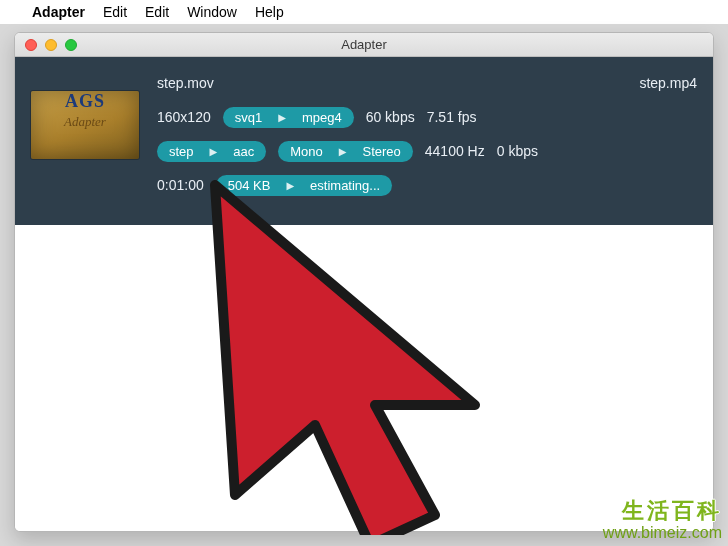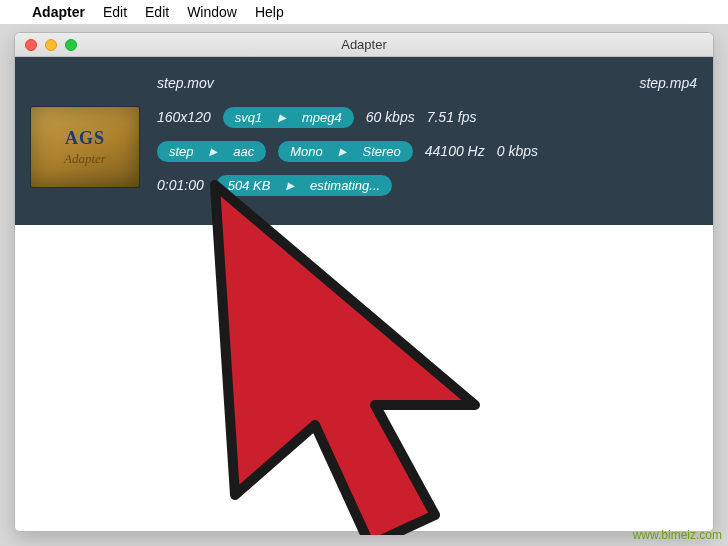--- a/index.html
+++ b/index.html
@@ -61,36 +61,36 @@
     }
     .panel {
       background: #2e3e4b;
       color: #e8eef4;
       padding: 14px 16px 18px 16px;
       display: flex;
       gap: 18px;
     }
     .thumb {
       width: 108px;
-      height: 80px;
-      margin-top: 36px;
+      height: 68px;
+      margin-top: 20px;
       background: linear-gradient(160deg,#c9a24a 0%,#a97f2b 55%,#7d5f1e 100%);
       border-radius: 2px;
       box-shadow: inset 0 0 22px rgba(0,0,0,.35),0 0 0 1px rgba(0,0,0,.25);
       display: flex;
       flex-direction: column;
       align-items: center;
-      justify-content: center;
+      justify-content: flex-start;
       color: #2c3f6a;
       font-family: "Times New Roman", serif;
     }
     .thumb .l1 { font-size: 18px; font-weight:700; letter-spacing:1px; color:#1c3a7a;}
     .thumb .l2 { font-size: 13px; font-style: italic; color:#6b4a15; margin-top:2px;}
     .cols { flex:1; }
-    .row { display:flex; align-items:center; gap:12px; font-size:14px; margin-bottom:10px; min-height:24px;font-style:italic;}
+    .row { display:flex; align-items:center; gap:12px; font-size:14px; margin-bottom:10px; min-height:24px;}
     .row:first-child { justify-content: space-between; font-size:14px; }
     .pill {
       background:#1e9aa6;
       color:#fff;
       border-radius: 12px;
       padding: 3px 12px;
       display:inline-flex;
       align-items:center;
       gap:16px;
       font-size:13px;
@@ -114,21 +114,21 @@
       text-align:right;
     }
     .watermark .wm1 {
       display:inline-block;
       font-size:22px; font-weight:800;
       color:#7fb51d;
       text-shadow: -1px 0 #fff,1px 0 #fff,0 -1px #fff,0 1px #fff;
       letter-spacing:3px;
     }
     .watermark .wm2 {
-      font-size:12px; color:#6fa015; background:rgba(255,255,255,.0);
+      font-size:16px; color:#6fa015; background:rgba(255,255,255,.0);
       margin-top:-2px;
     }
   </style>
 </head>
 <body>
 
 <div class="menubar">
   <span class="apple"></span>
   <span class="appname">Adapter</span>
   <span>Edit</span>
@@ -193,14 +193,15 @@
   </div>
 
   <div class="body"></div>
 </div>
 
 <svg class="cursor-overlay" viewBox="0 0 360 360">
   <path d="M 20 10 L 280 230 L 180 230 L 240 340 L 175 370 L 120 250 L 40 320 Z" fill="#cc1f2d" stroke="#1a1a1a" stroke-width="10" stroke-linejoin="round"></path>
 </svg>
 
 <div class="watermark">
+  <div class="wm1">生活百科</div>
   <div class="wm2">www.bimeiz.com</div>
 </div>
 
 </body></html>

